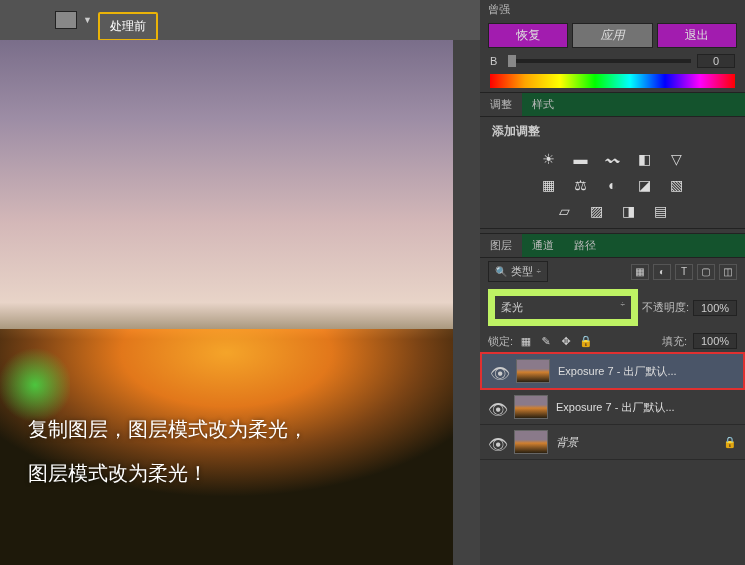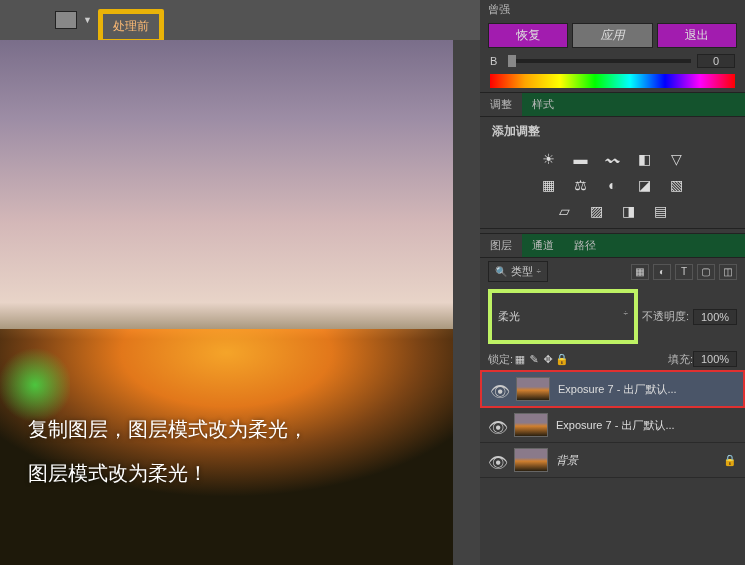--- a/index.html
+++ b/index.html
@@ -1,20 +1,20 @@
 <!DOCTYPE html>
 <html><head>
 <meta charset="utf-8">
 <style>
 * { margin: 0; padding: 0; box-sizing: border-box; font-family: "Microsoft YaHei", sans-serif; }
 body { background: #535353; width: 745px; height: 565px; overflow: hidden; display: flex; }
 .left-panel { width: 480px; height: 565px; background: #424242; position: relative; }
 .toolbar-strip { height: 40px; background: #535353; display: flex; align-items: center; padding: 0 55px; gap: 6px; }
 .swatch { width: 22px; height: 18px; background: #888; border: 1px solid #222; }
-.tool-btn { background: #5a5a5a; border: 5px solid #eab308; color: #fdba74; font-size: 12px; padding: 4px 10px; border-radius: 2px; cursor: pointer; margin-top: 12px; }
+.tool-btn { background: #5a5a5a; border: 2px solid #eab308; color: #ffffff; font-size: 12px; padding: 4px 10px; border-radius: 2px; cursor: pointer; margin-top: 12px; }
 .canvas-area { width: 453px; height: 525px; background: #2a2a2a; margin-left: 0; position: relative; overflow: hidden; }
 .sky { position: absolute; inset: 0; background: linear-gradient(to bottom, #7a6e8a 0%, #9d8da5 15%, #d4b8b8 35%, #e8d4c8 50%, #aa997f 55%, #3a3a40 57%); }
 .city { position: absolute; left: 0; right: 0; top: 55%; bottom: 0; background: radial-gradient(ellipse 350px 180px at 50% 10%, rgba(255,170,40,0.95), rgba(255,130,20,0.85) 30%, rgba(140,70,10,0.8) 55%, rgba(30,25,10,1) 80%); }
 .green-glow { position: absolute; left: 0; bottom: 140px; width: 70px; height: 80px; background: radial-gradient(circle, rgba(60,255,80,0.7), transparent 70%); }
 .caption { position: absolute; left: 28px; bottom: 70px; color: #fff; font-size: 20px; line-height: 2.2; text-shadow: 0 0 4px rgba(0,0,0,0.6); }
 .right-panel { width: 265px; background: #3a3a3a; display: flex; flex-direction: column; justify-content: space-between; }
 .panel-header-label { color: #bbb; font-size: 11px; padding: 2px 8px; }
 .btn-row { display: flex; gap: 4px; padding: 4px 8px; }
 .hdr-btn { flex: 1; border: 1px solid #222; color: #ddd; font-size: 12px; padding: 3px 0; text-align: center; cursor: pointer; background: #a21caf; }
 .hdr-btn.blue { background: #737373; font-style: italic; }
@@ -30,24 +30,24 @@
 .adjust-title { color: #ccc; font-size: 12px; padding: 6px 12px; font-weight: bold; }
 .icon-grid { display: flex; flex-wrap: wrap; gap: 10px; padding: 4px 16px; justify-content: center; }
 .adj-icon { width: 22px; height: 18px; display: flex; align-items: center; justify-content: center; color: #ddd; font-size: 14px; cursor: pointer; }
 .divider { height: 1px; background: #222; margin: 4px 0; }
 .layers-section { flex: 1; display: flex; flex-direction: column; }
 .filter-row { display: flex; align-items: center; gap: 4px; padding: 3px 8px; }
 .dropdown { background: #3a3a3a; border: 1px solid #222; color: #ccc; font-size: 11px; padding: 2px 6px; display: flex; align-items: center; justify-content: space-between; cursor: pointer; }
 .filter-icons { display: flex; gap: 4px; margin-left: auto; }
 .filter-ic { width: 18px; height: 16px; border: 1px solid #555; display: flex; align-items: center; justify-content: center; color: #ccc; font-size: 10px; cursor: pointer; }
 .blend-row { display: flex; align-items: center; gap: 4px; padding: 4px 8px; }
-.blend-dd { flex: 1; border: 4px solid #bef264; padding: 16px 6px; color: #ccc; font-size: 11px; display: flex; justify-content: space-between; cursor: pointer; }
+.blend-dd { flex: 1; border: 7px solid #bef264; padding: 4px 6px; color: #ccc; font-size: 11px; display: flex; justify-content: space-between; cursor: pointer; }
 .opacity-lbl { color: #bbb; font-size: 11px; }
 .pct-box { width: 44px; background: #333; border: 1px solid #222; color: #ccc; font-size: 11px; text-align: center; padding: 1px 2px; }
-.lock-row { display: flex; align-items: center; gap: 0; padding: 3px 8px; color: #bbb; font-size: 11px; }
+.lock-row { display: flex; align-items: center; gap: 6px; padding: 3px 8px; color: #bbb; font-size: 11px; }
 .lock-ic { width: 14px; height: 14px; display: flex; align-items: center; justify-content: center; color: #ccc; }
 .layer-item { display: flex; align-items: center; gap: 8px; padding: 5px 8px; border-bottom: 1px solid #2a2a2a; }
 .layer-item.selected { border: 2px solid #e03030; background: #4a5568; }
 .eye { width: 18px; height: 14px; color: #ccc; cursor: pointer; }
 .layer-thumb { width: 34px; height: 24px; background: linear-gradient(to bottom, #8a7a8a 40%, #d08030 55%, #2a2010 100%); border: 1px solid #666; }
 .layer-name { color: #ddd; font-size: 11px; flex: 1; white-space: nowrap; overflow: hidden; text-overflow: ellipsis; }
 .lock-badge { color: #aaa; font-size: 11px; }
 .layer-name.italic { font-style: italic; }
 </style>
 </head>

